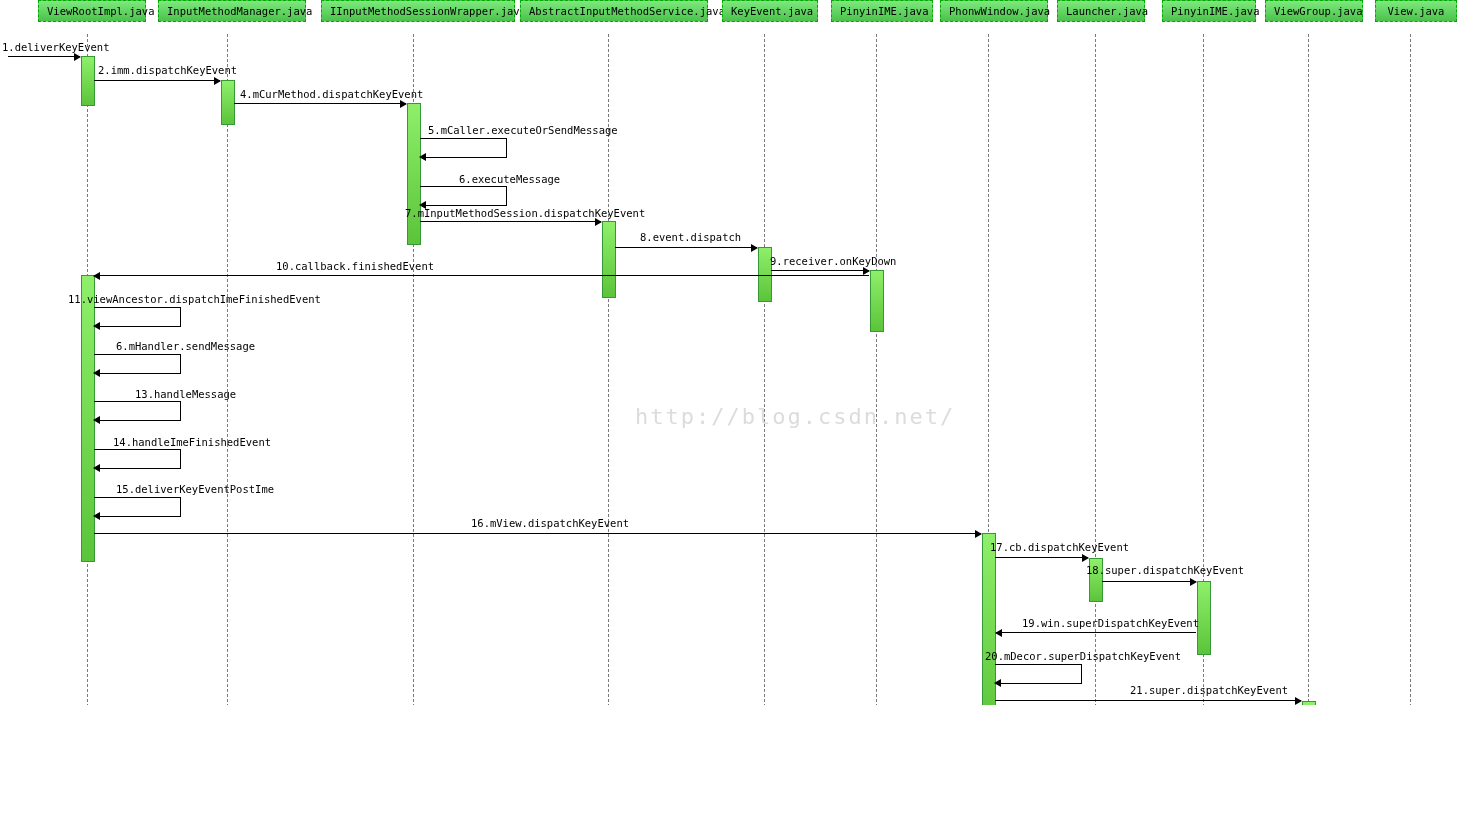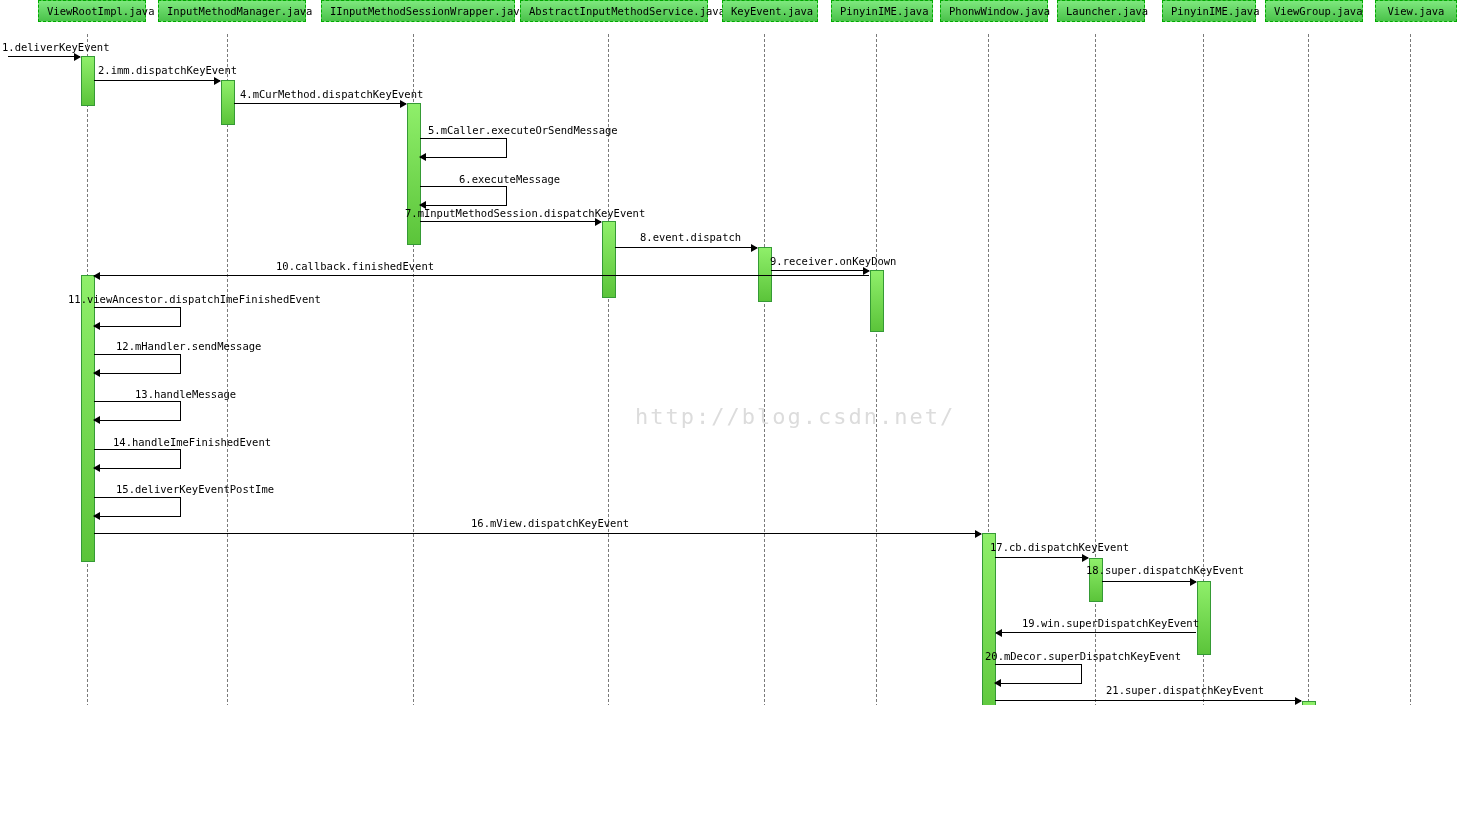--- a/index.html
+++ b/index.html
@@ -80,21 +80,21 @@
 
 <div class="lbl" style="left:770px;top:255px">9.receiver.onKeyDown</div>
 <div class="msg" style="left:771px;top:270px;width:98px"></div>
 
 <div class="lbl" style="left:276px;top:260px">10.callback.finishedEvent</div>
 <div class="msg rev" style="left:94px;top:275px;width:775px"></div>
 
 <div class="lbl" style="left:68px;top:293px">11.viewAncestor.dispatchImeFinishedEvent</div>
 <div class="self" style="left:94px;top:307px"></div>
 
-<div class="lbl" style="left:116px;top:340px">12.mHandler.sendMessage</div>
+<div class="lbl" style="left:116px;top:340px">6.mHandler.sendMessage</div>
 <div class="self" style="left:94px;top:354px"></div>
 
 <div class="lbl" style="left:135px;top:388px">13.handleMessage</div>
 <div class="self" style="left:94px;top:401px"></div>
 
 <div class="lbl" style="left:113px;top:436px">14.handleImeFinishedEvent</div>
 <div class="self" style="left:94px;top:449px"></div>
 
 <div class="lbl" style="left:116px;top:483px">15.deliverKeyEventPostIme</div>
 <div class="self" style="left:94px;top:497px"></div>
@@ -107,20 +107,20 @@
 
 <div class="lbl" style="left:1086px;top:564px">18.super.dispatchKeyEvent</div>
 <div class="msg" style="left:1102px;top:581px;width:94px"></div>
 
 <div class="lbl" style="left:1022px;top:617px">19.win.superDispatchKeyEvent</div>
 <div class="msg rev" style="left:996px;top:632px;width:200px"></div>
 
 <div class="lbl" style="left:985px;top:650px">20.mDecor.superDispatchKeyEvent</div>
 <div class="self" style="left:995px;top:664px"></div>
 
-<div class="lbl" style="left:1106px;top:684px">21.super.dispatchKeyEvent</div>
+<div class="lbl" style="left:1130px;top:684px">21.super.dispatchKeyEvent</div>
 <div class="msg" style="left:995px;top:700px;width:306px"></div>
 
 <div class="lbl" style="left:1295px;top:708px">22.super.dispatchKeyEvent</div>
 <div class="msg" style="left:1315px;top:724px;width:88px"></div>
 
 <div class="wm" style="left:635px;top:404px">http://blog.csdn.net/</div>
 </div>
 
 </body></html>

